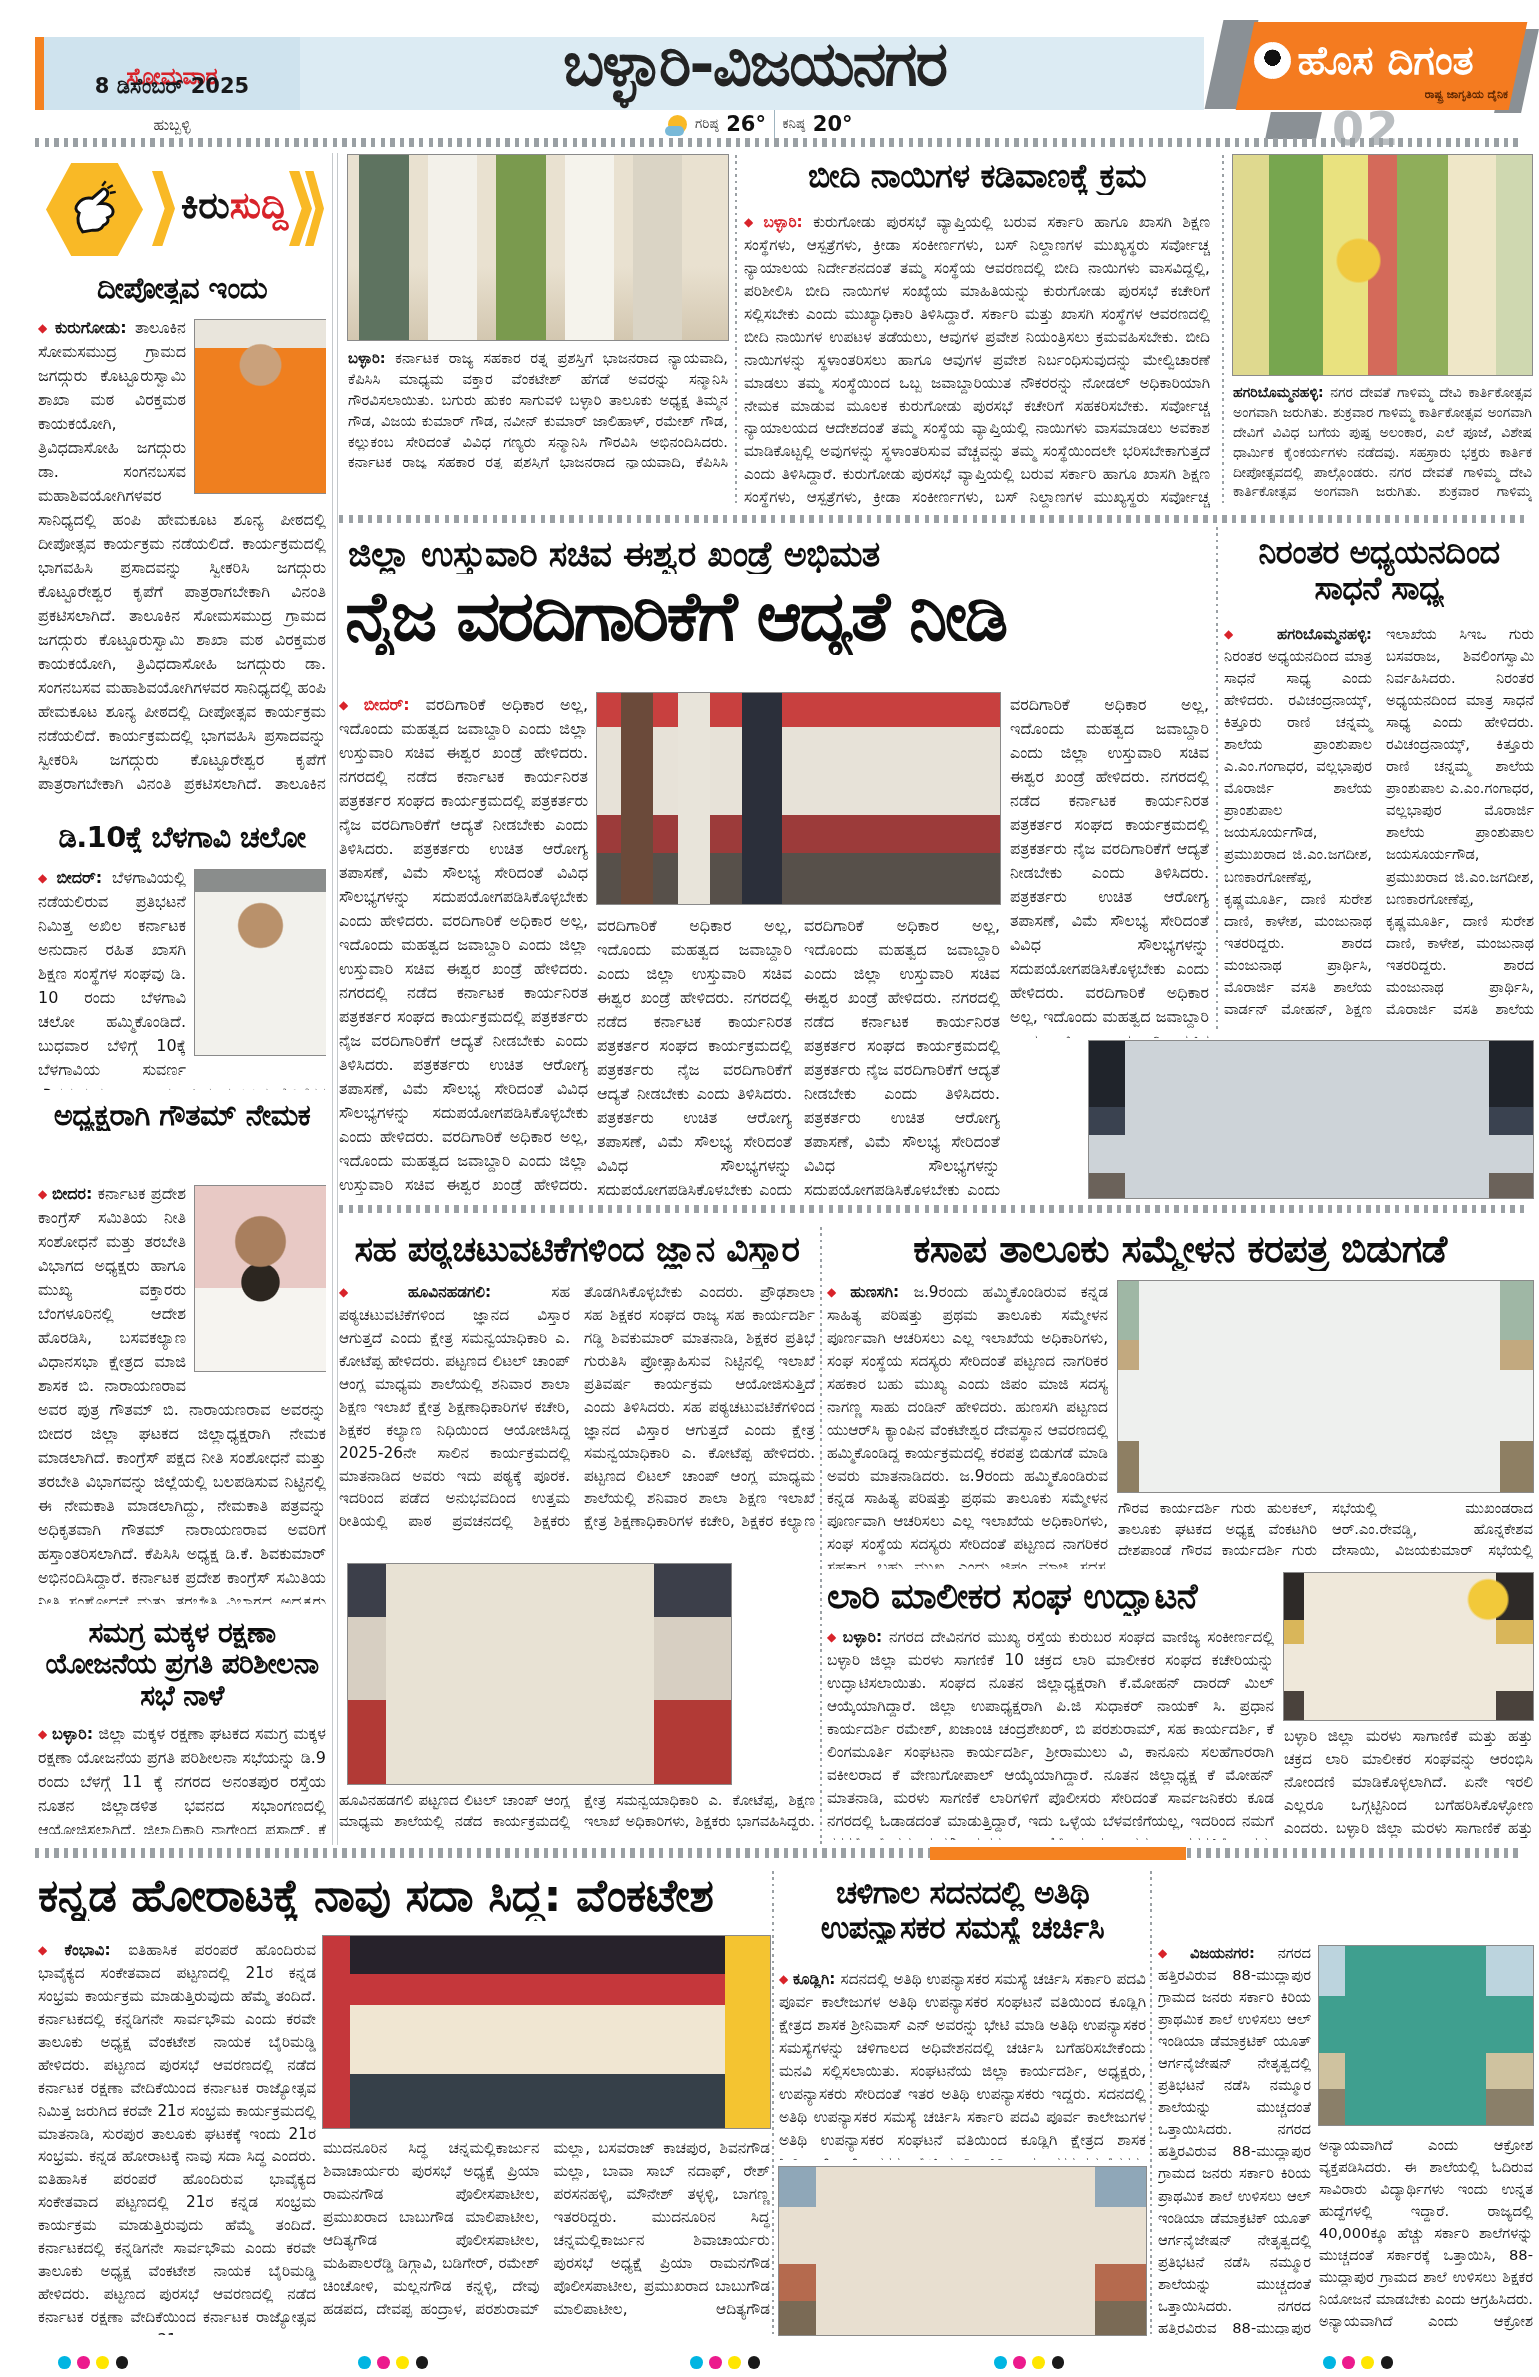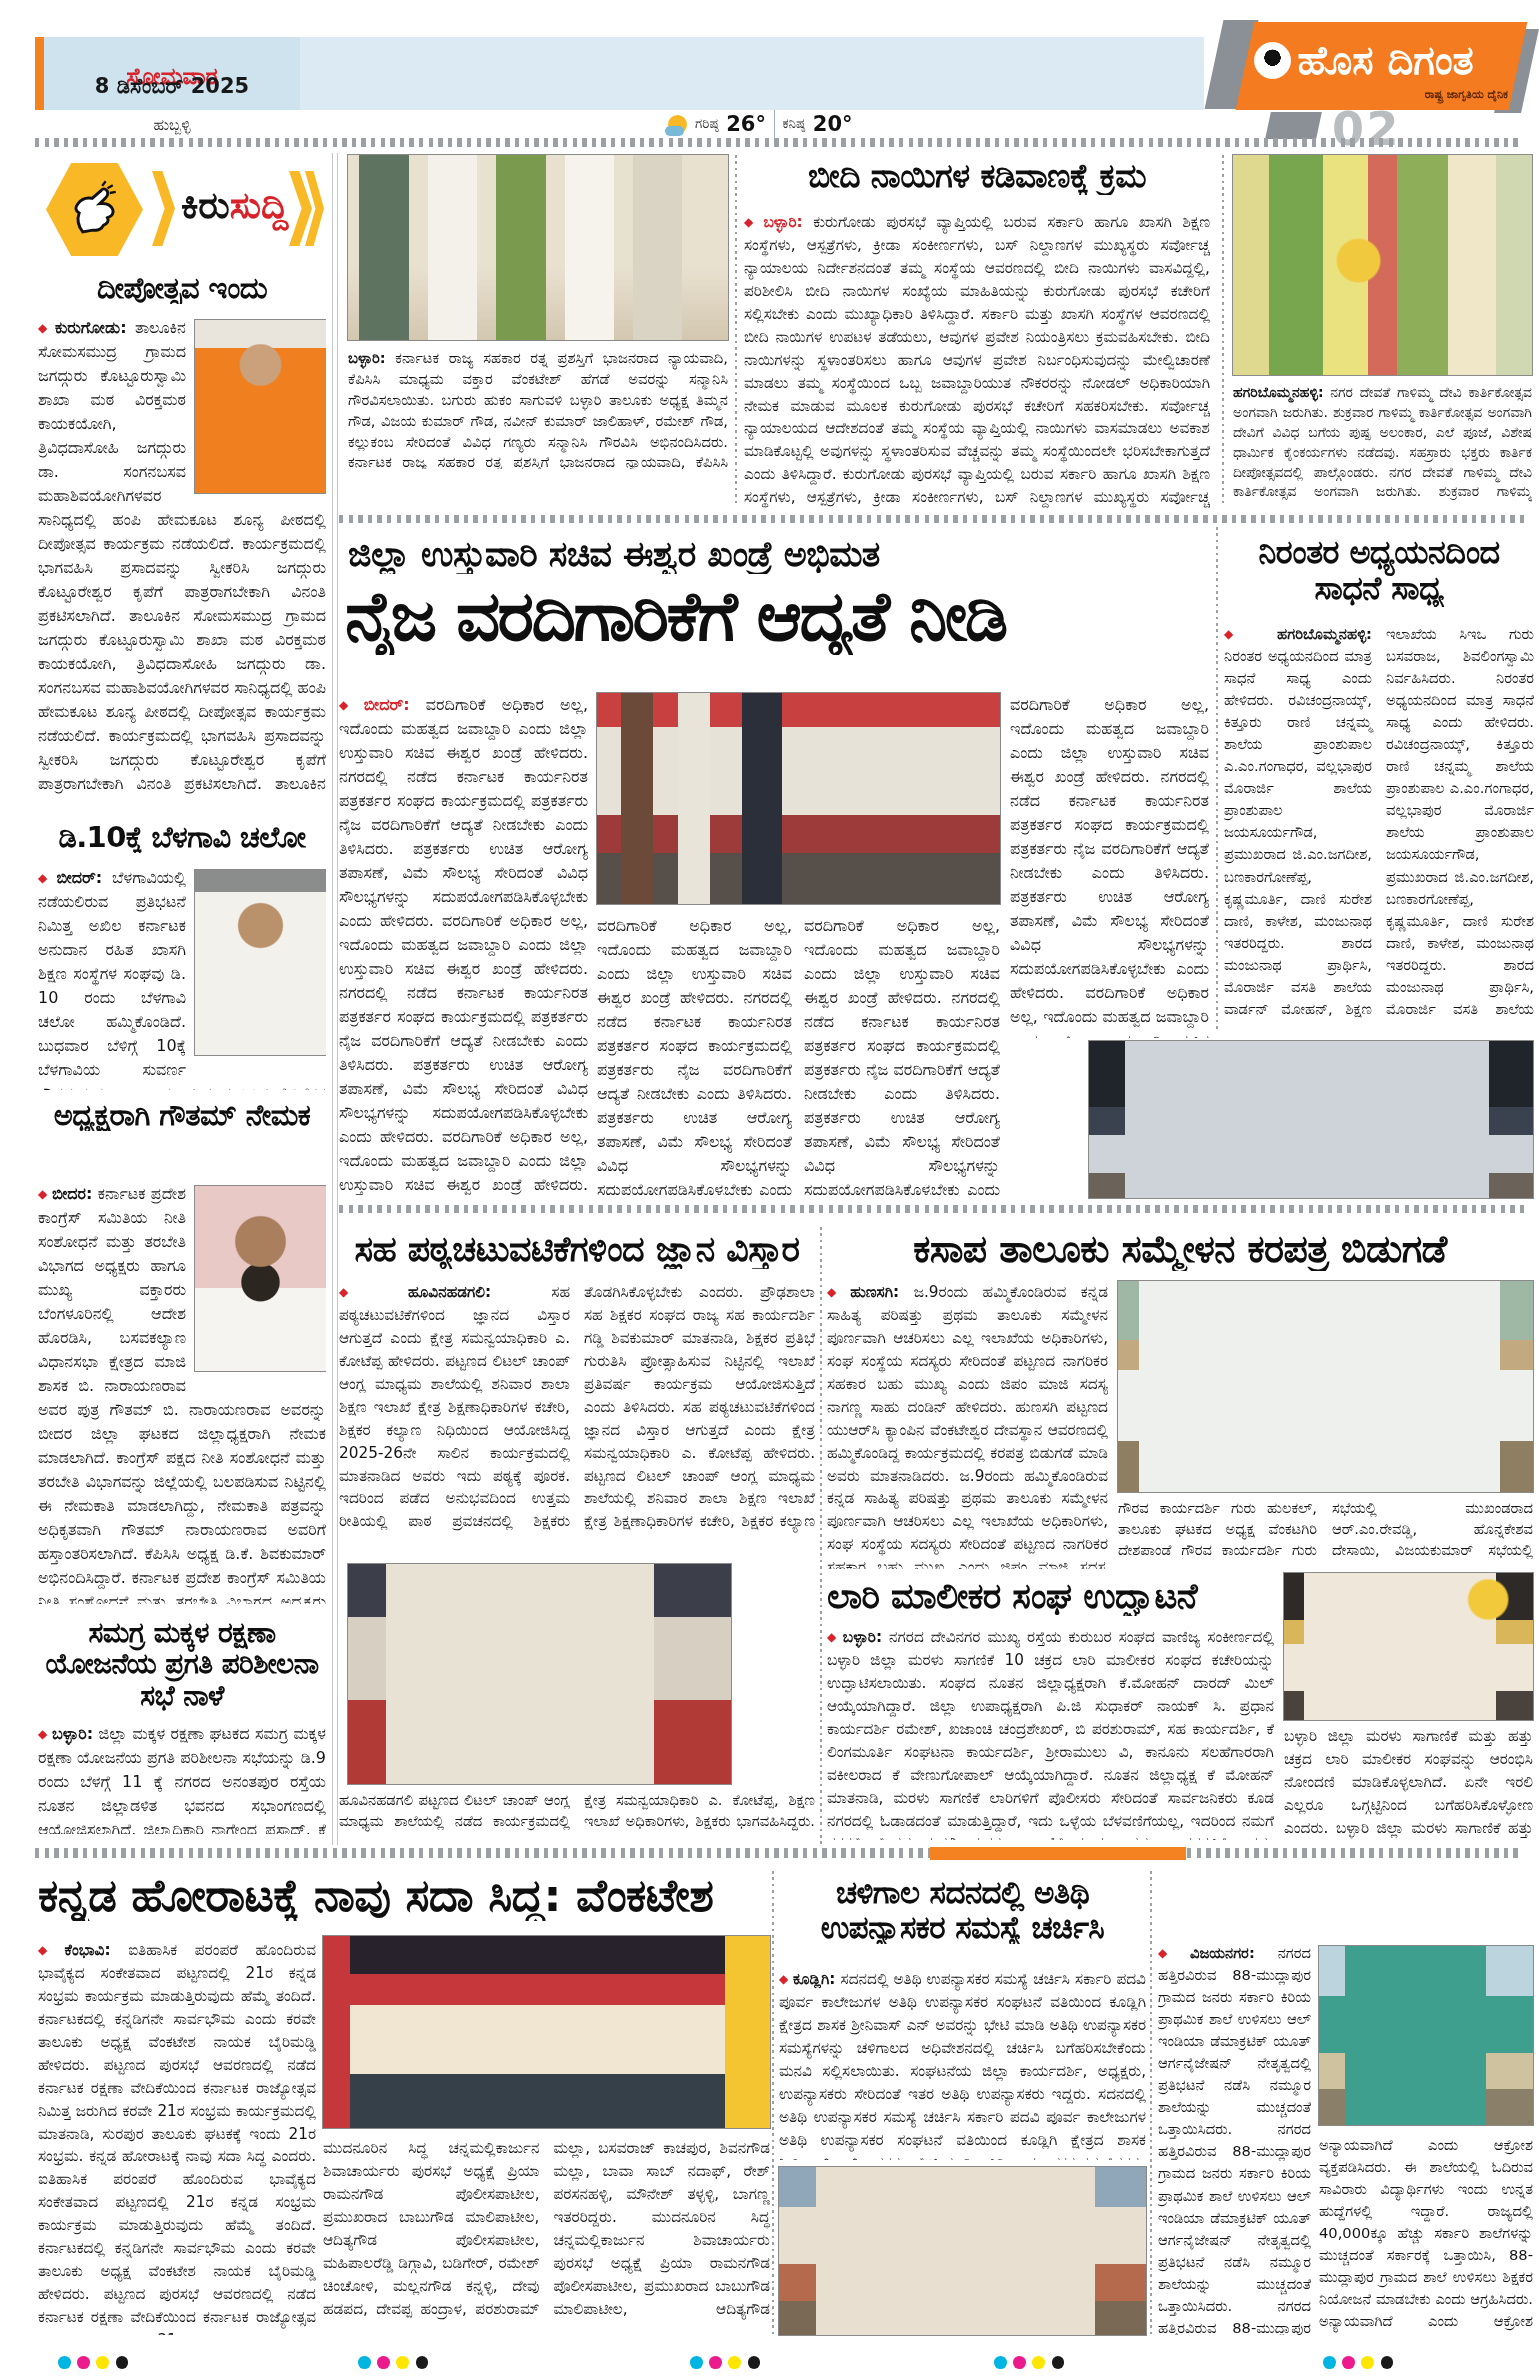--- a/index.html
+++ b/index.html
@@ -52,20 +52,21 @@
 <body>
 
 <div id="page">
 
   <div class="abs mastband" style="left:35px;top:37px;width:1169px;height:73px;"></div>
   <div class="abs datebox" style="left:44px;top:37px;width:256px;height:73px;"></div>
   <div class="abs orangebar" style="left:35px;top:37px;width:9px;height:73px;"></div>
   <div class="abs day" style="left:44px;top:43px;width:256px;">ಸೋಮವಾರ</div>
   <div class="abs dateline-top" style="left:44px;top:74px;width:256px;">8 ಡಿಸೆಂಬರ್ 2025</div>
   <div class="abs edition" style="left:44px;top:116px;width:256px;">ಹುಬ್ಬಳ್ಳಿ</div>
+  <div class="abs paper-title" style="left:307px;top:33px;width:895px;">ಬಳ್ಳಾರಿ-ವಿಜಯನಗರ</div>
 
   <div class="abs weather" style="left:575px;top:110px;width:371px;">
     <span class="sun"></span>
     <span>ಗರಿಷ್ಠ</span>
     <span class="t">26°</span>
     <span class="wsep"></span>
     <span>ಕನಿಷ್ಠ</span>
     <span class="t">20°</span>
   </div>
 

